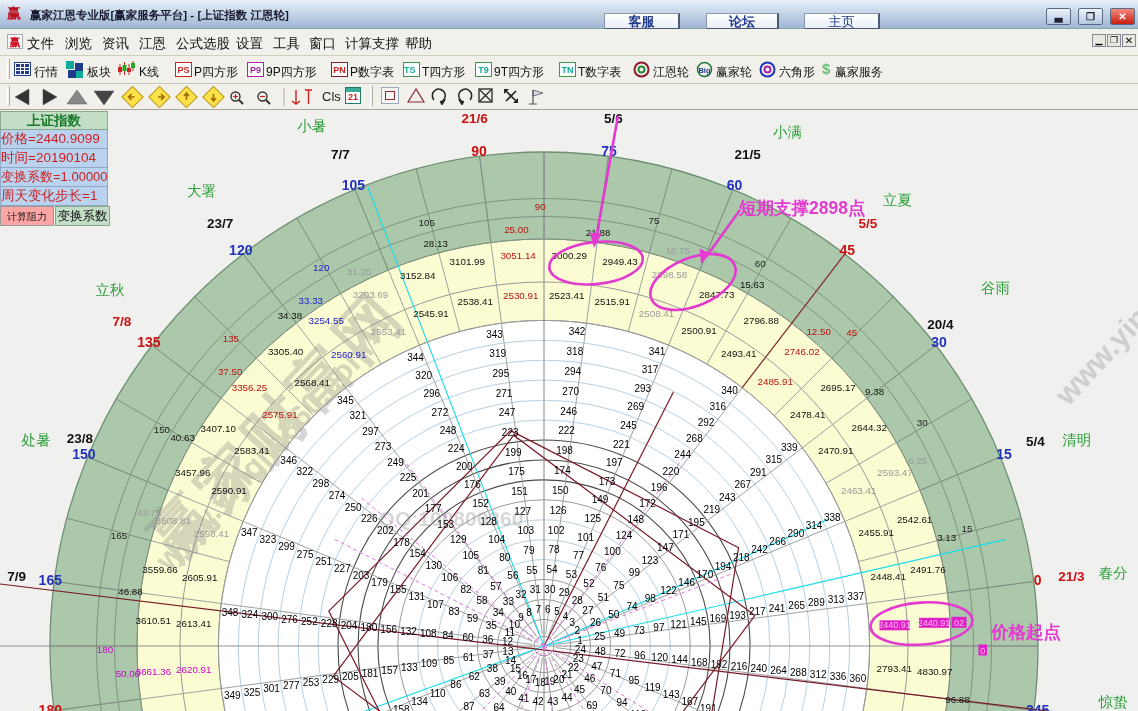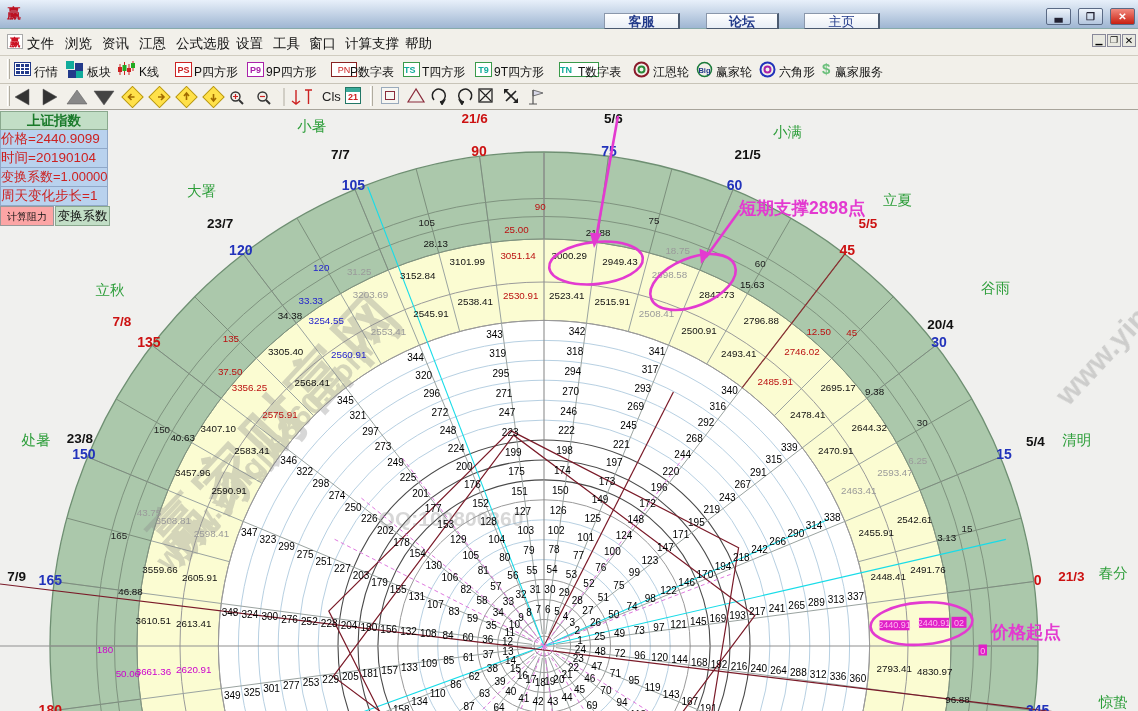--- a/index.html
+++ b/index.html
@@ -467,20 +467,21 @@
     <text x="894.5" y="628.3" font-size="9" fill="#ffb7ef" text-anchor="middle">2440.91</text>
     <rect x="919" y="617.8" width="30" height="10" fill="#e020c8"></rect>
     <text x="934" y="625.8" font-size="9" fill="#ffb7ef" text-anchor="middle">2440.91</text>
     <rect x="951.5" y="616.8" width="15" height="11" fill="#e020c8"></rect>
     <text x="959" y="625.8" font-size="9" fill="#ffb7ef" text-anchor="middle">02</text>
     <rect x="978.5" y="644.5" width="8.5" height="11" fill="#e020c8"></rect>
     <text x="982.75" y="653.5" font-size="9" fill="#ffb7ef" text-anchor="middle">0</text>
   </svg>
 <div style="position:absolute;left:0;top:0;width:1138px;height:29px;background:linear-gradient(#e8f0fa,#bccde2 60%,#9fb6d2);border-bottom:1px solid #8aa">
     <div style="position:absolute;left:7px;top:5px;color:#bb1122;font-weight:bold;font-size:14px">赢</div>
+    <div style="position:absolute;left:30px;top:8px;font-size:11.5px;font-weight:bold;color:#1a1a33">赢家江恩专业版[赢家服务平台] - [上证指数 江恩轮]</div>
     <div style="position:absolute;left:604px;top:13px;width:76px;height:16px;background:linear-gradient(#fff,#e8eef6);border:1px solid #8a97ab;border-right:2px solid #4a5a70;border-bottom:1px solid #4a5a70;font-size:13px;font-weight:bold;color:#223a8a;line-height:15px;text-align:center">客服</div>
     <div style="position:absolute;left:706px;top:13px;width:73px;height:16px;background:linear-gradient(#fff,#e8eef6);border:1px solid #8a97ab;border-right:2px solid #4a5a70;border-bottom:1px solid #4a5a70;font-size:13px;font-weight:bold;color:#223a8a;line-height:15px;text-align:center">论坛</div>
     <div style="position:absolute;left:804px;top:13px;width:76px;height:16px;background:linear-gradient(#fff,#e8eef6);border:1px solid #8a97ab;border-right:2px solid #4a5a70;border-bottom:1px solid #4a5a70;font-size:13px;font-weight:normal;color:#223a8a;line-height:15px;text-align:center">主页</div>
     <div style="position:absolute;left:1046px;top:8px;width:25px;height:17px;background:linear-gradient(#eef4fb,#b4c6de);border:1px solid #5a6a85;border-radius:2px;text-align:center;font-size:10px;line-height:15px;color:#223;font-weight:bold">▃</div>
     <div style="position:absolute;left:1078px;top:8px;width:25px;height:17px;background:linear-gradient(#eef4fb,#b4c6de);border:1px solid #5a6a85;border-radius:2px;text-align:center;font-size:10px;line-height:15px;color:#223;font-weight:bold">❐</div>
     <div style="position:absolute;left:1110px;top:8px;width:25px;height:17px;background:linear-gradient(#f28a7e,#c81f10);border:1px solid #5a6a85;border-radius:2px;text-align:center;font-size:10px;line-height:15px;color:#fff;font-weight:bold">✕</div>
   </div>
 <div style="position:absolute;left:0;top:29px;width:1138px;height:27px;background:#f2f0ea;border-bottom:1px solid #d0ccc0">
     <div style="position:absolute;left:7px;top:5px;width:16px;height:15px;background:#fff;border:1px solid #aaa;color:#cc1122;font-weight:bold;font-size:11px;text-align:center;line-height:14px">赢</div>
     <div style="position:absolute;left:27px;top:6px;font-size:13.5px;color:#111">文件</div>
@@ -523,27 +524,27 @@
       <rect x="1" y="7" width="4" height="5" fill="#c22"></rect>
       <rect x="5.5" y="5" width="4" height="6" fill="#2a2"></rect>
       <rect x="10" y="8" width="4" height="4" fill="#c22"></rect>
       <rect x="14" y="3" width="4" height="5" fill="#2a2"></rect>
     </svg>
     <div class="tl" style="left:139px">K线</div>
     <div style="position:absolute;left:175px;top:6px;width:17px;height:15px;border:1px solid #cc2222;background:#fff;color:#cc2222;font-size:9px;font-weight:bold;text-align:center;line-height:14px">PS</div>
     <div class="tl" style="left:194px">P四方形</div>
     <div style="position:absolute;left:247px;top:6px;width:17px;height:15px;border:1px solid #aa22aa;background:#fff;color:#aa22aa;font-size:9px;font-weight:bold;text-align:center;line-height:14px">P9</div>
     <div class="tl" style="left:266px">9P四方形</div>
-    <div style="position:absolute;left:331px;top:6px;width:26px;height:15px;border:1px solid #882222;background:#fff;color:#cc2222;font-size:9px;font-weight:normal;text-align:center;line-height:14px">PN</div>
+    <div style="position:absolute;left:331px;top:6px;width:17px;height:15px;border:1px solid #882222;background:#fff;color:#cc2222;font-size:9px;font-weight:bold;text-align:center;line-height:14px">PN</div>
     <div class="tl" style="left:350px">P数字表</div>
     <div style="position:absolute;left:403px;top:6px;width:17px;height:15px;border:1px solid #3a9a4a;background:#fff;color:#11ab9b;font-size:9px;font-weight:bold;line-height:14px">TS</div>
     <div class="tl" style="left:422px">T四方形</div>
     <div style="position:absolute;left:475px;top:6px;width:17px;height:15px;border:1px solid #3a9a4a;background:#fff;color:#11ab9b;font-size:9px;font-weight:bold;text-align:center;line-height:14px">T9</div>
     <div class="tl" style="left:494px">9T四方形</div>
-    <div style="position:absolute;left:559px;top:6px;width:40px;height:15px;border:1px solid #3a9a4a;background:#fff;color:#11ab9b;font-size:9px;font-weight:bold;line-height:14px">TN</div>
+    <div style="position:absolute;left:559px;top:6px;width:17px;height:15px;border:1px solid #3a9a4a;background:#fff;color:#11ab9b;font-size:9px;font-weight:bold;text-align:center;line-height:14px">TN</div>
     <div class="tl" style="left:578px">T数字表</div>
     <svg style="position:absolute;left:633px;top:5px" width="17" height="17">
       <circle cx="8.5" cy="8.5" r="7" fill="none" stroke="#8a1a2a" stroke-width="2"></circle>
       <circle cx="8.5" cy="8.5" r="3" fill="none" stroke="#2a8a3a" stroke-width="2"></circle>
     </svg>
     <div class="tl" style="left:653px">江恩轮</div>
     <svg style="position:absolute;left:696px;top:5px" width="17" height="17">
       <circle cx="8.5" cy="8.5" r="7" fill="none" stroke="#1a7a3a" stroke-width="1.5"></circle>
       <text x="8.5" y="11.5" font-size="7.5" font-weight="bold" fill="#223a8a" text-anchor="middle" font-family="Liberation Sans">Big</text>
     </svg>

